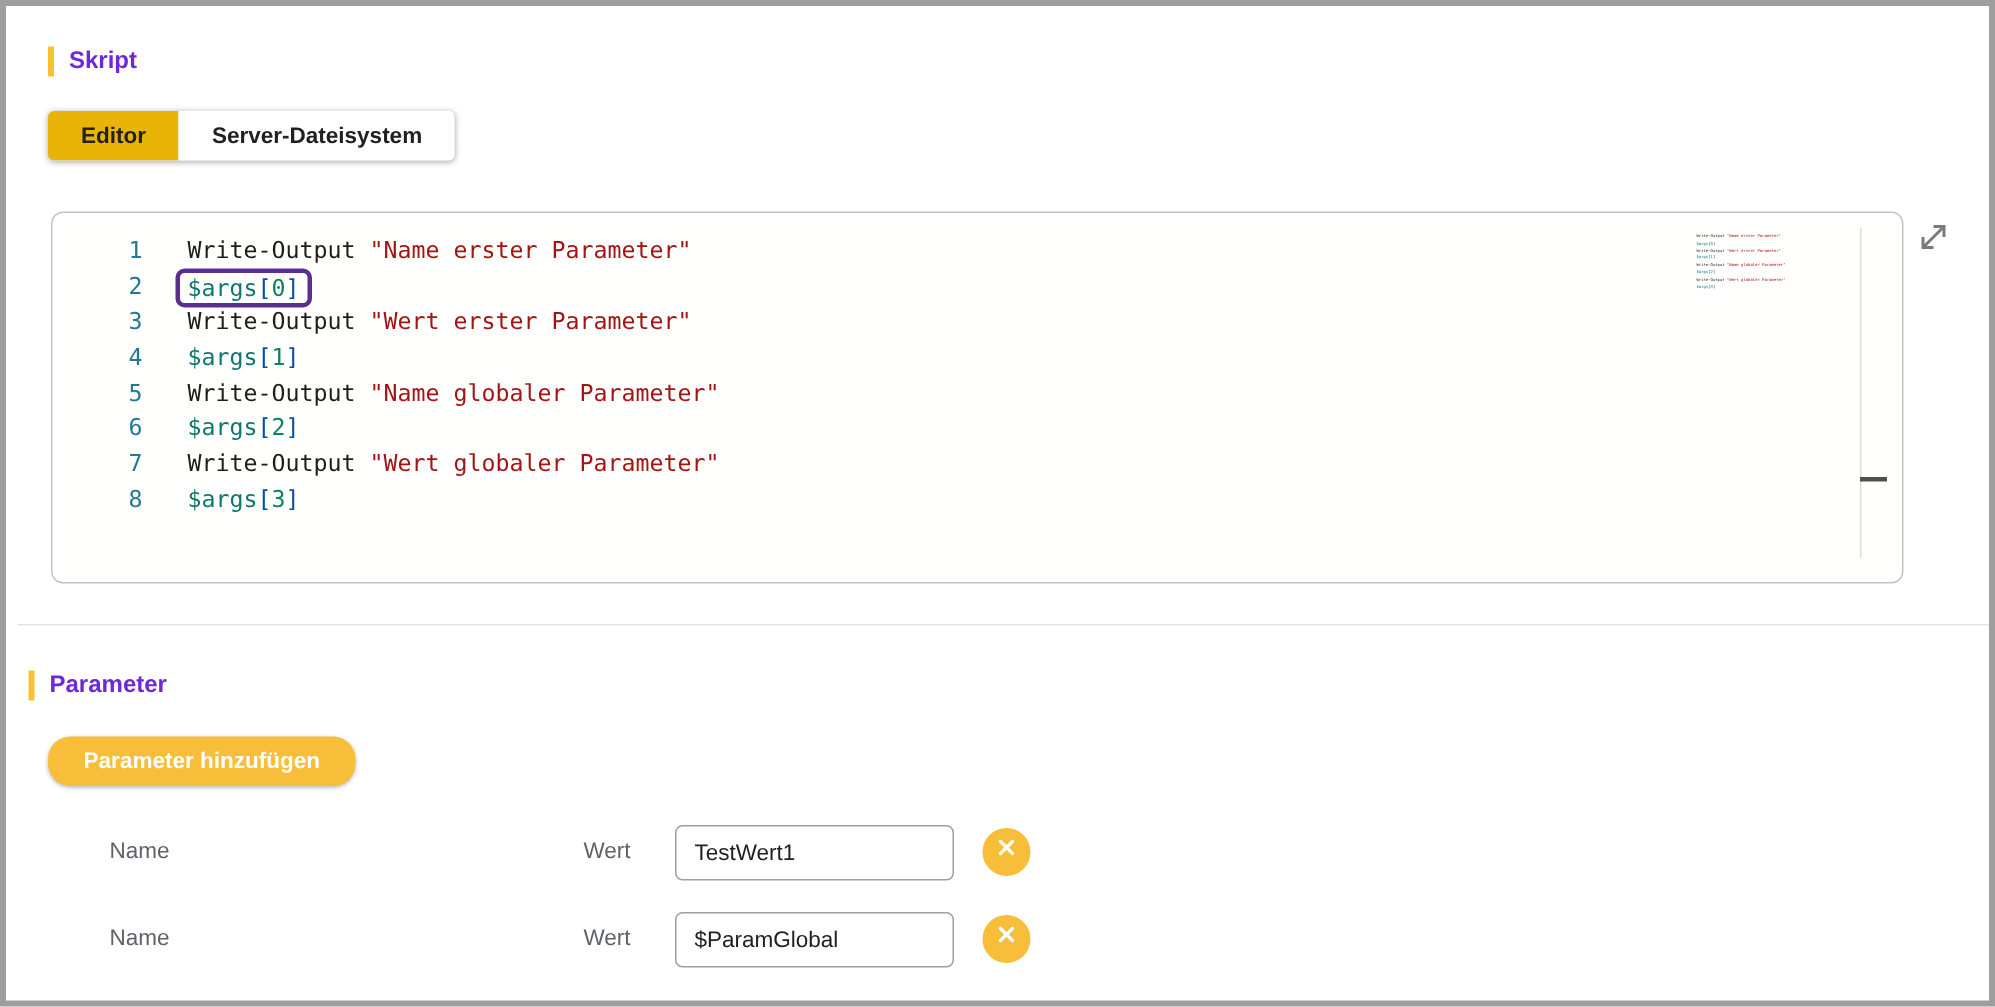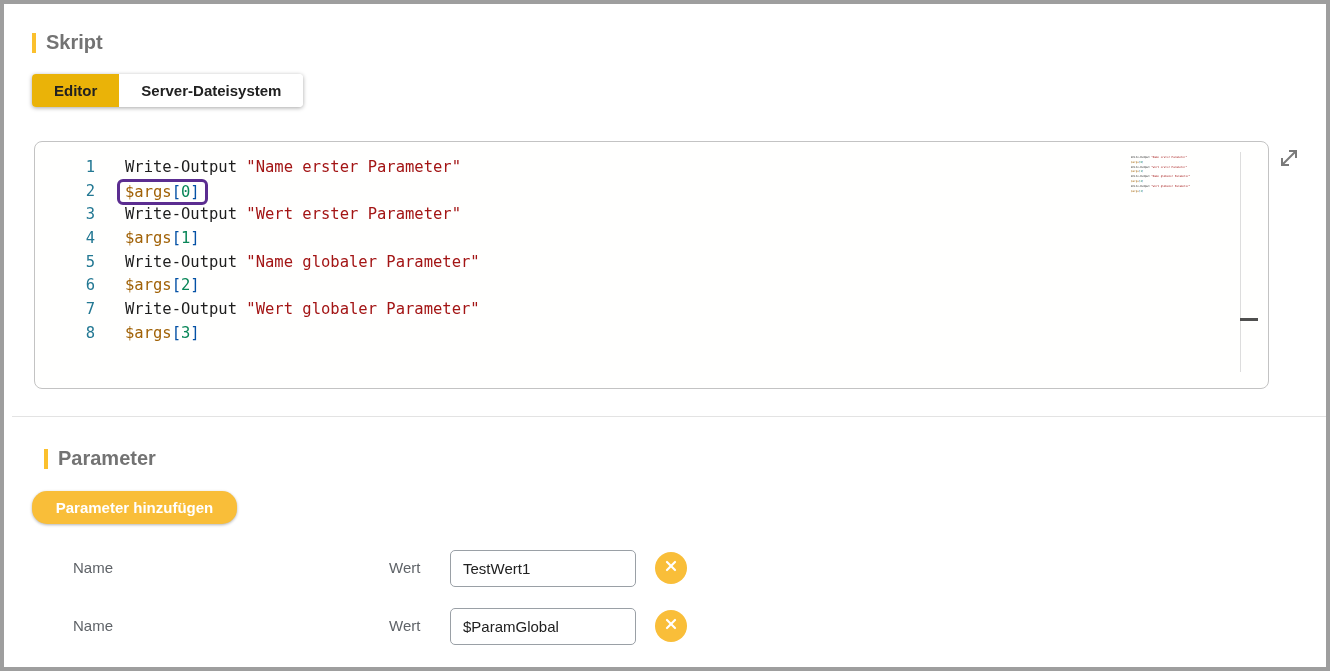--- a/index.html
+++ b/index.html
@@ -17,21 +17,21 @@
     position: absolute;
     display: flex;
     align-items: center;
     gap: 10px;
   }
   .accent-bar {
     width: 4px; height: 20px;
     background: #FBC02D;
   }
   .section-heading .title {
-    font-size: 20px; font-weight: bold; color: #737373;
+    font-size: 16px; font-weight: bold; color: #6d28d9;
   }
 
   
   .tabs {
     position: absolute; left: 28px; top: 70px;
     display: inline-flex;
     border-radius: 4px;
     overflow: hidden;
     box-shadow: 0 1px 4px rgba(0,0,0,0.35);
     background: #fff;
@@ -68,21 +68,21 @@
   .line-number {
     width: 60px;
     text-align: right;
     color: #237893;
     flex: 0 0 60px;
     user-select: none;
   }
   .line-code { margin-left: 30px; white-space: pre; }
   .tok-command { color: #1e1e1e; }
   .tok-string { color: #a31515; }
-  .tok-variable { color: #a16207; }
+  .tok-variable { color: #0f766e; }
   .tok-bracket { color: #0451a5; }
   .tok-number { color: #098658; }
   .hl-box {
     display: inline-block;
     border: 3px solid #5b2d90;
     border-radius: 6px;
     padding: 0 5px;
     margin-left: -8px;
     line-height: 20px;
   }
@@ -238,21 +238,21 @@
     <g stroke="#7a7a7a" stroke-width="2" fill="none">
       <line x1="5" y1="19" x2="19" y2="5"></line>
       <polyline points="12,5 19,5 19,12" fill="none"></polyline>
       <polyline points="5,12 5,19 12,19" fill="none"></polyline>
     </g>
   </svg>
 </button>
 
 <div class="divider"></div>
 
-<div class="section-heading" style="left:40px; top:443px;">
+<div class="section-heading" style="left:15px; top:443px;">
   <div class="accent-bar"></div>
   <div class="title">Parameter</div>
 </div>
 
 <button class="add-param-btn">Parameter hinzufügen</button>
 
 <div class="param-rows" id="param-rows">
     <div class="param-row" style="top: 0px;">
       <div class="param-label name-label">Name</div>
       <div class="param-label wert-label">Wert</div>

